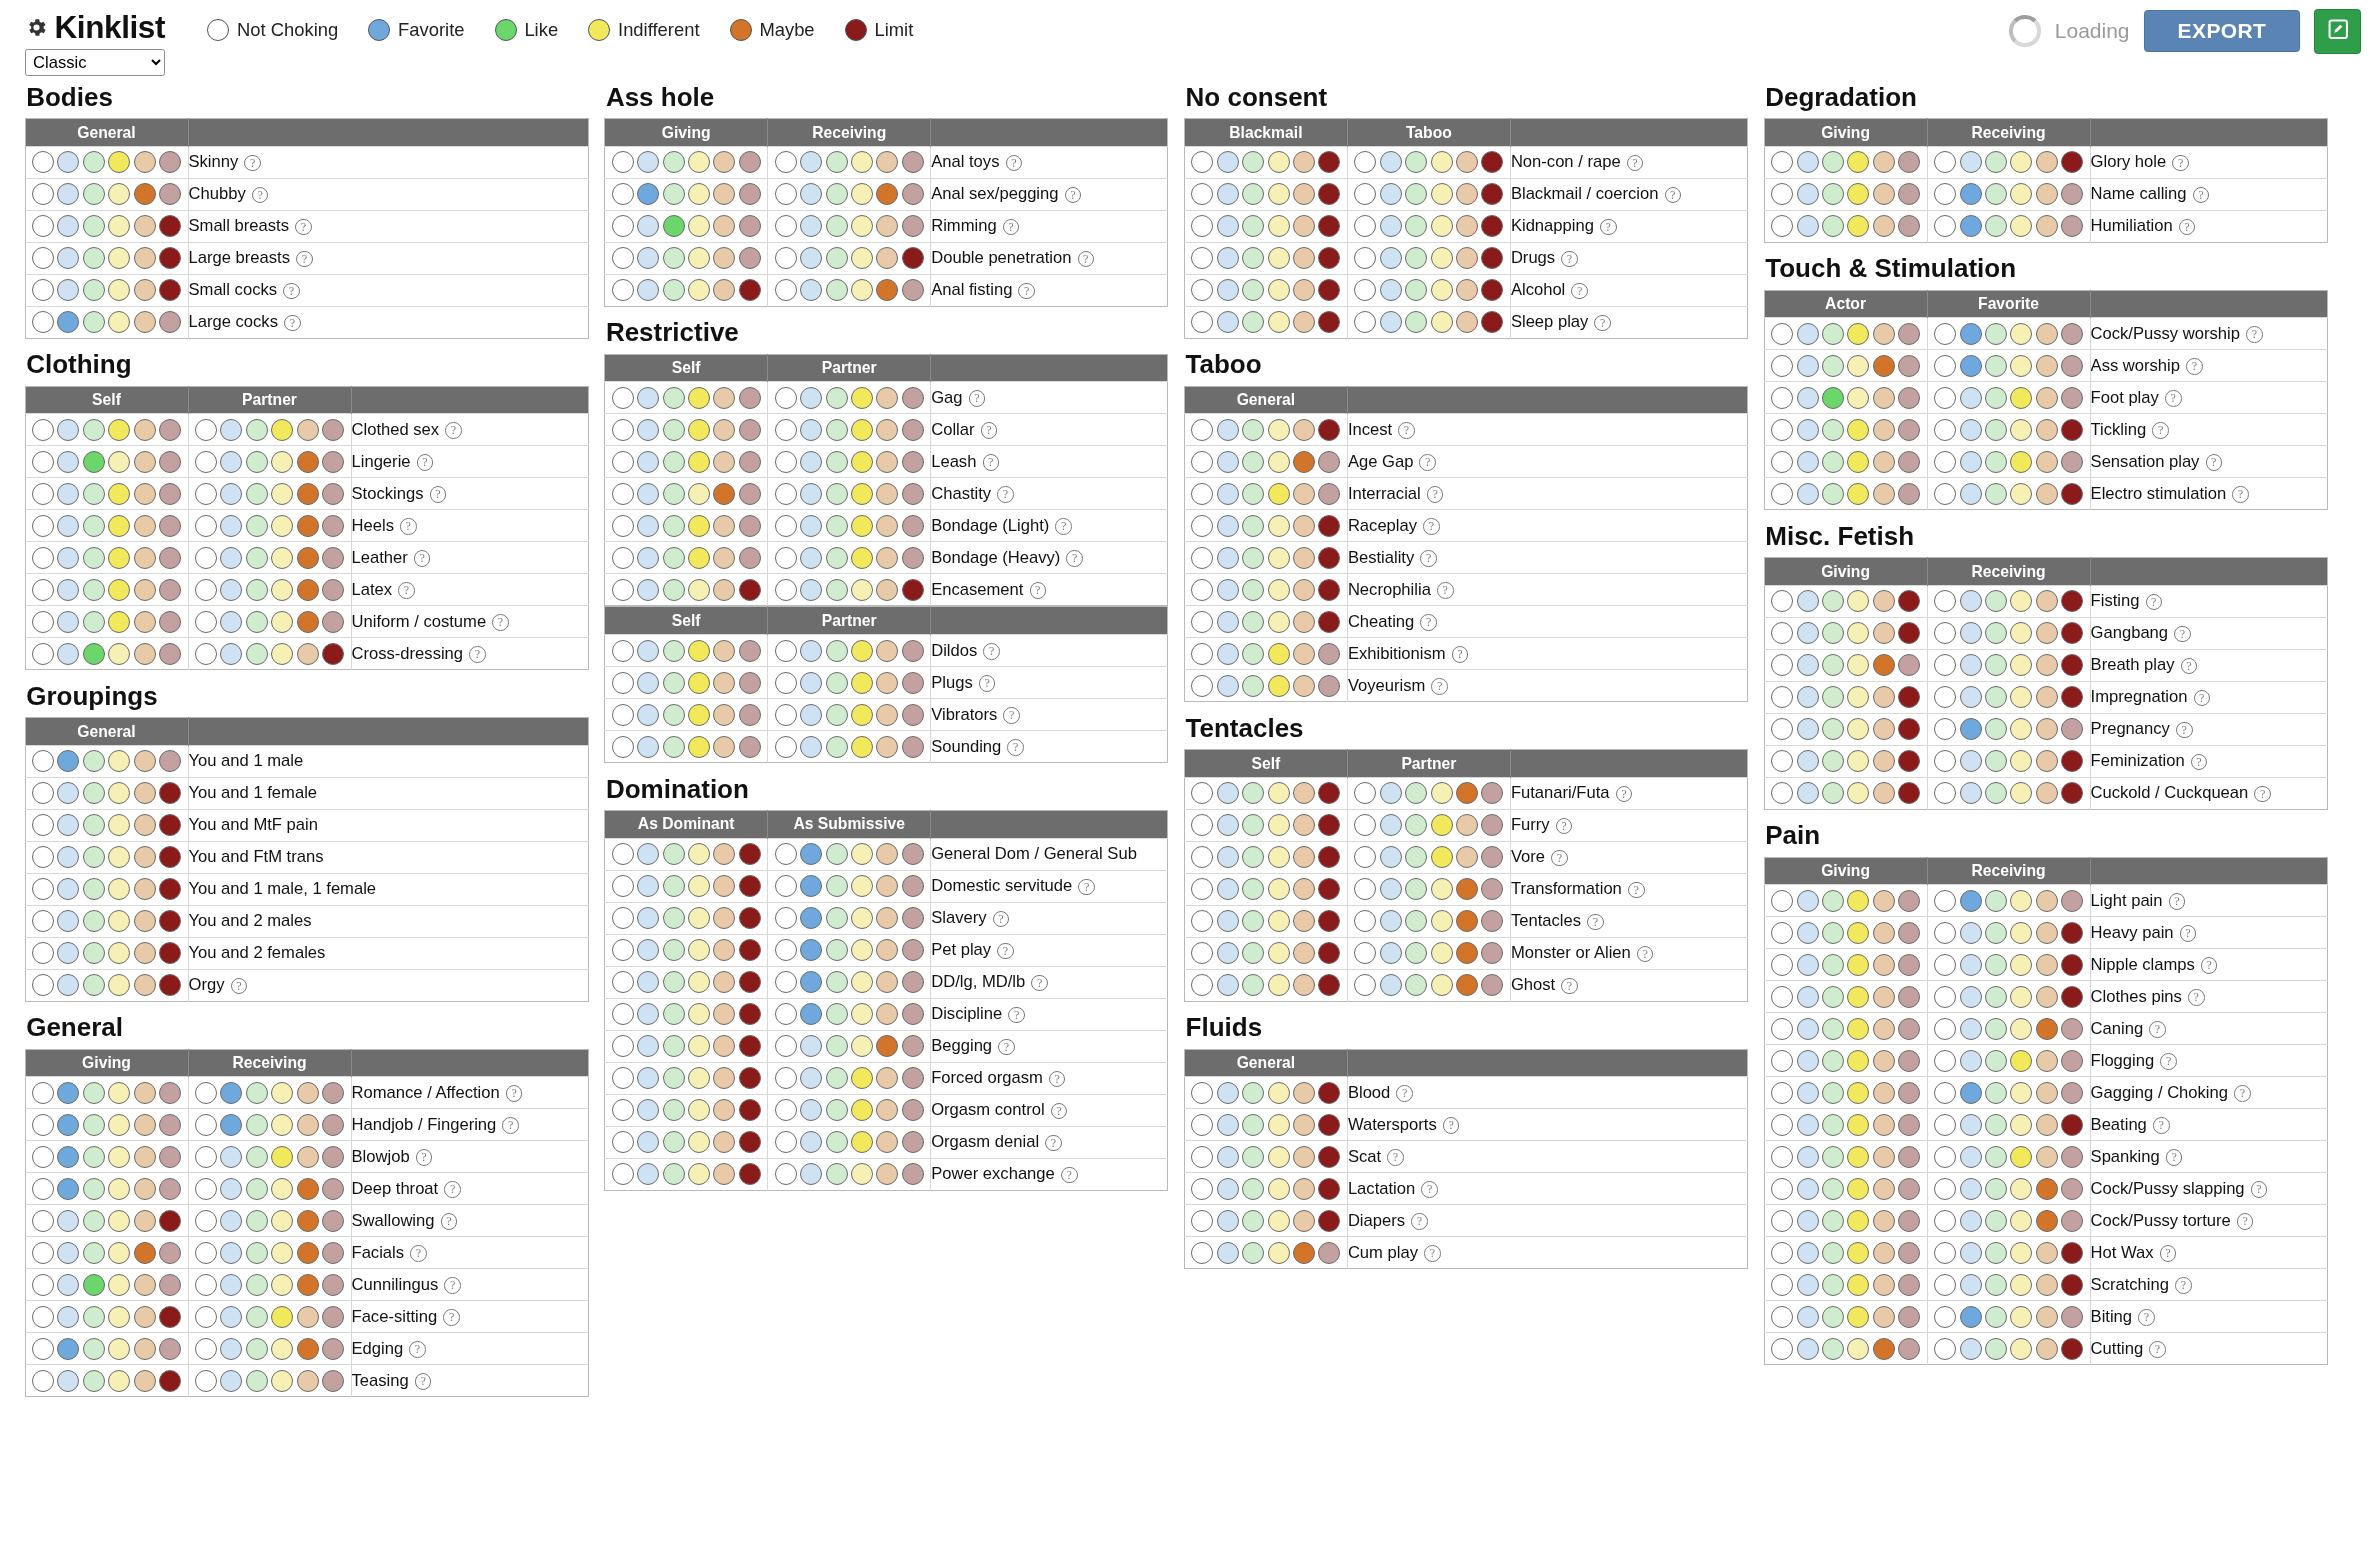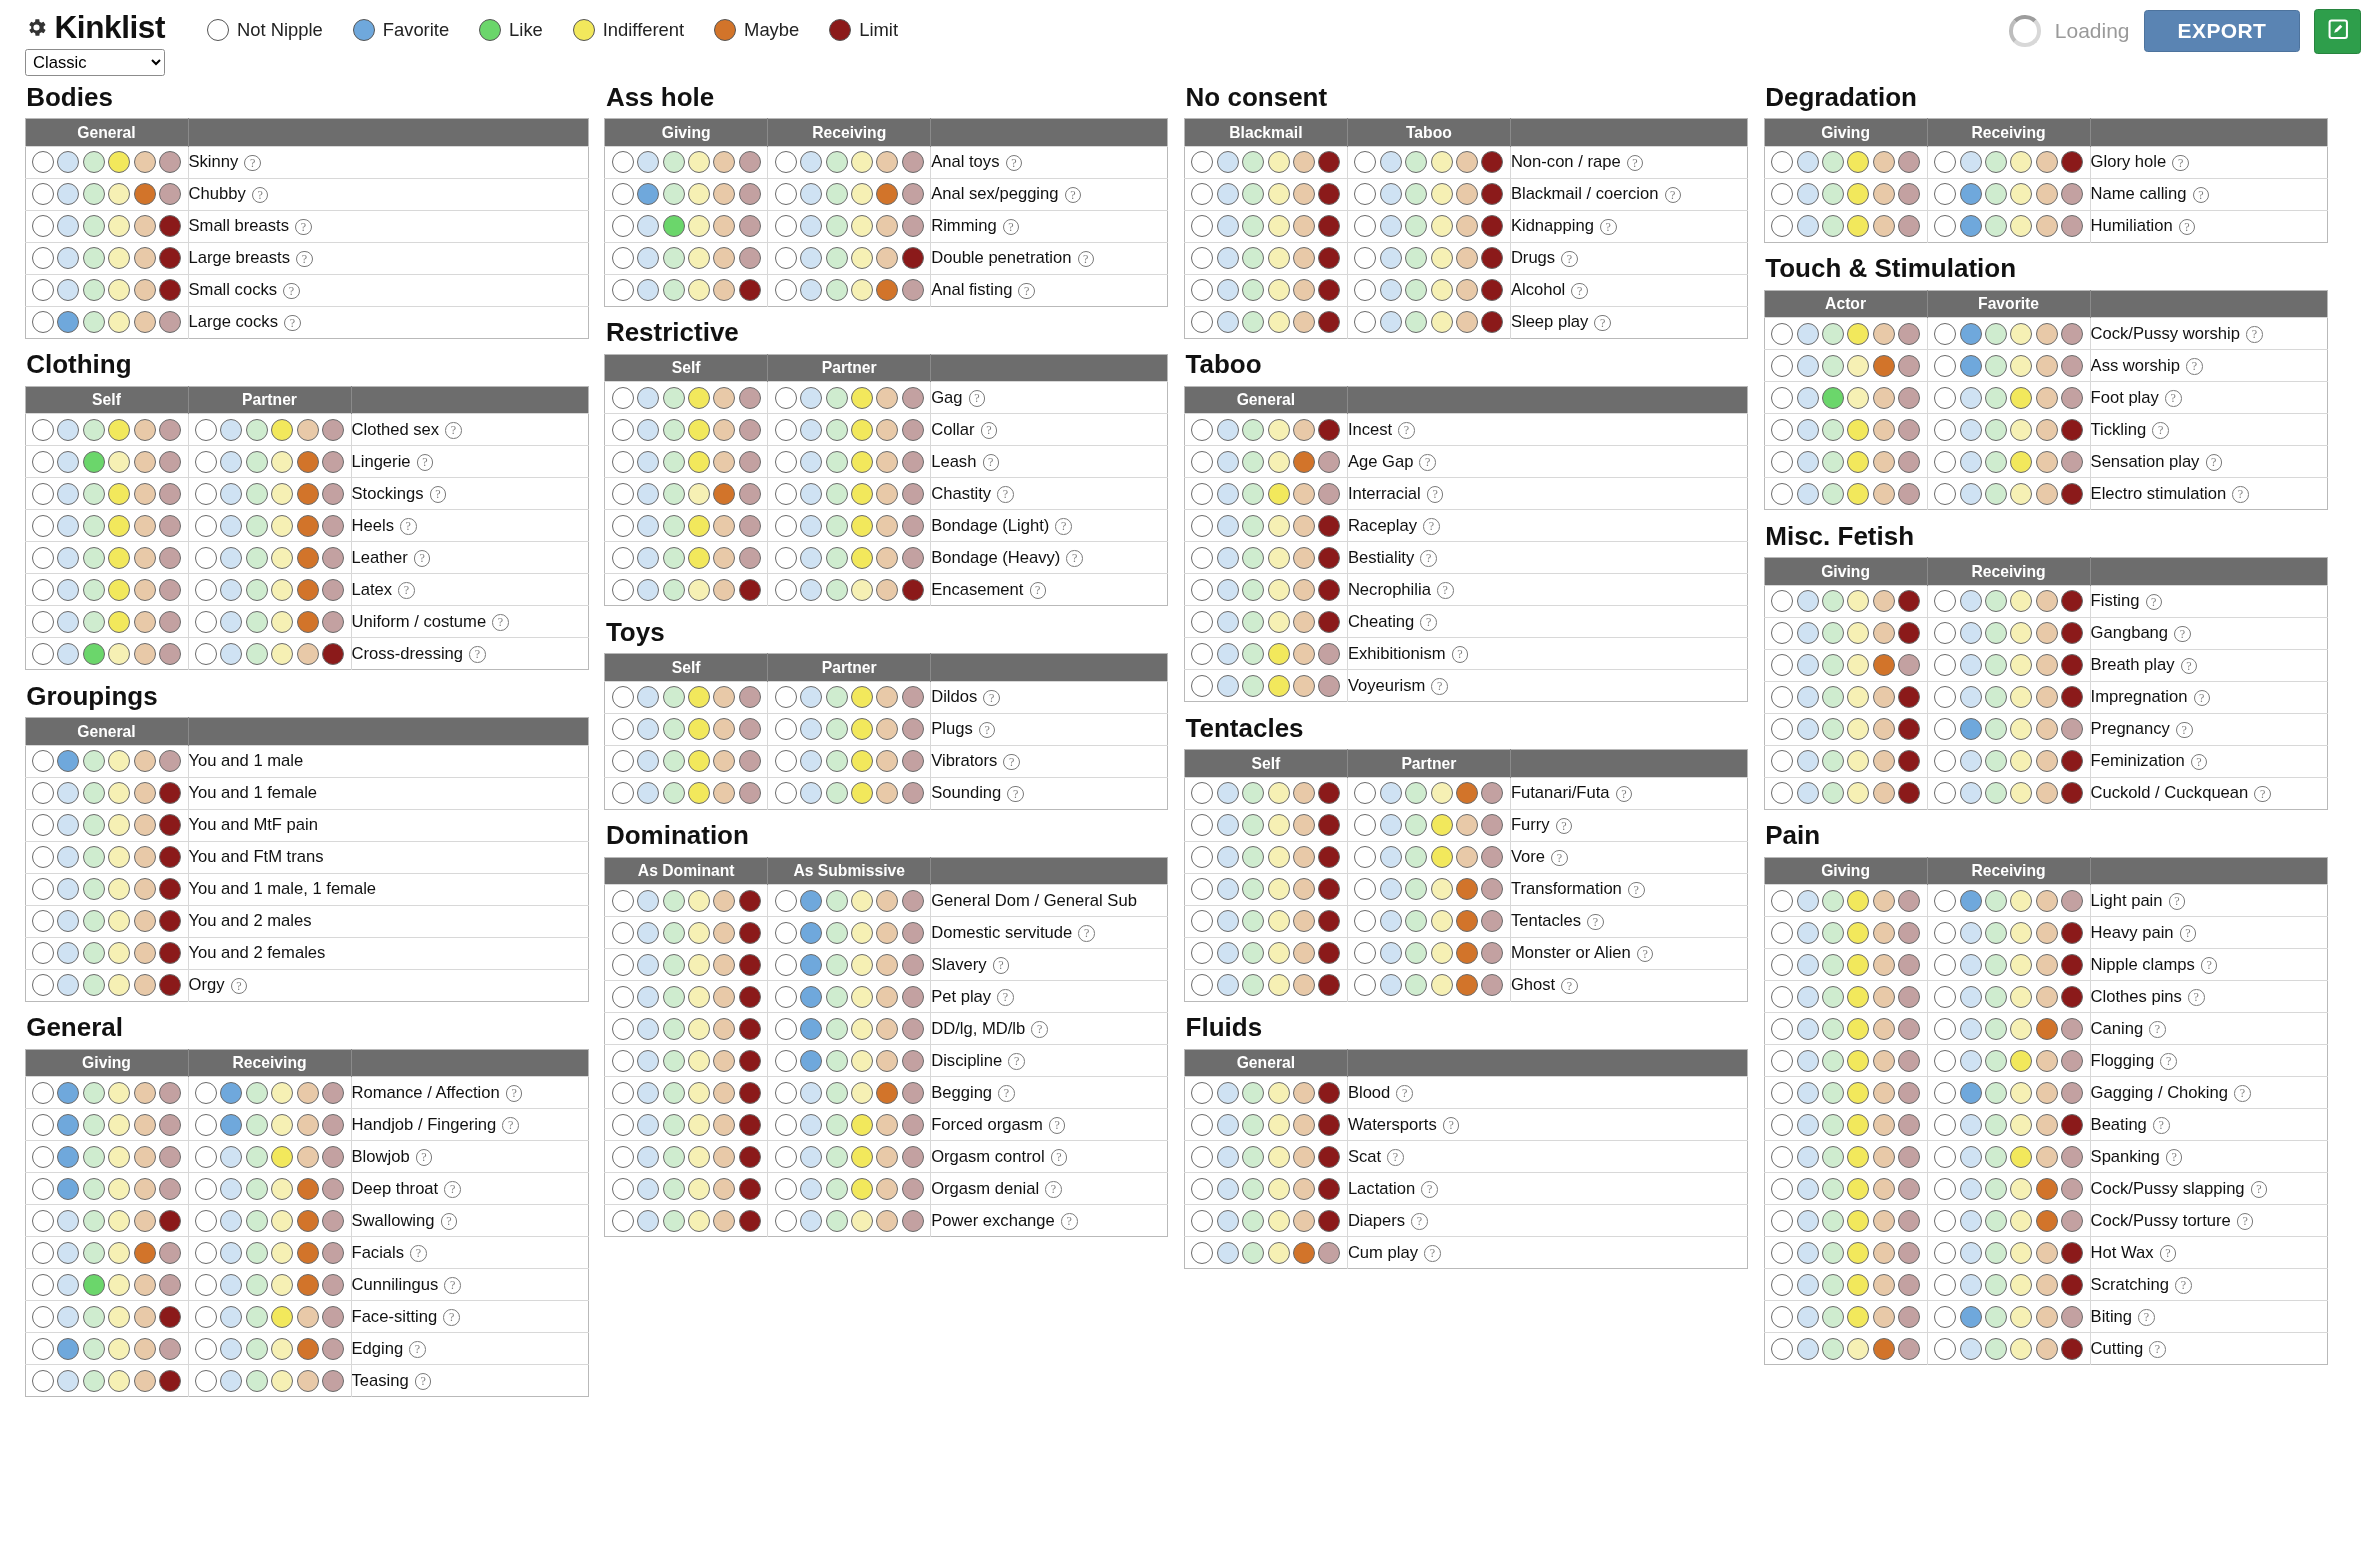--- a/index.html
+++ b/index.html
@@ -158,21 +158,21 @@
         </svg>
       </span>
       <span class="brand-title">Kinklist</span>
     </div>
     <select class="preset-select"><option>Classic</option></select>
   </div>
 
   <div class="legend">
       <div class="legend-item">
         <span class="legend-dot" style="background: rgb(255, 255, 255);"></span>
-        <span class="legend-label">Not Nipple</span>
+        <span class="legend-label">Not Choking</span>
       </div>
       <div class="legend-item">
         <span class="legend-dot" style="background: rgb(111, 168, 220);"></span>
         <span class="legend-label">Favorite</span>
       </div>
       <div class="legend-item">
         <span class="legend-dot" style="background: rgb(107, 214, 107);"></span>
         <span class="legend-label">Like</span>
       </div>
       <div class="legend-item">
@@ -505,21 +505,20 @@
             <td class="choices"><span class="dot" style="background: rgb(255, 255, 255);"></span><span class="dot" style="background: rgb(207, 226, 243);"></span><span class="dot" style="background: rgb(207, 236, 207);"></span><span class="dot" style="background: rgb(242, 232, 92);"></span><span class="dot" style="background: rgb(232, 201, 168);"></span><span class="dot" style="background: rgb(195, 161, 161);"></span></td>
             <td class="kinklabel">Bondage (Heavy)<span class="q">?</span></td>
           </tr>
           <tr>
             <td class="choices"><span class="dot" style="background: rgb(255, 255, 255);"></span><span class="dot" style="background: rgb(207, 226, 243);"></span><span class="dot" style="background: rgb(207, 236, 207);"></span><span class="dot" style="background: rgb(246, 240, 180);"></span><span class="dot" style="background: rgb(232, 201, 168);"></span><span class="dot" style="background: rgb(139, 26, 26);"></span></td>
             <td class="choices"><span class="dot" style="background: rgb(255, 255, 255);"></span><span class="dot" style="background: rgb(207, 226, 243);"></span><span class="dot" style="background: rgb(207, 236, 207);"></span><span class="dot" style="background: rgb(246, 240, 180);"></span><span class="dot" style="background: rgb(232, 201, 168);"></span><span class="dot" style="background: rgb(139, 26, 26);"></span></td>
             <td class="kinklabel">Encasement<span class="q">?</span></td>
           </tr>
         </tbody>
       </table>
-      <h2 class="cat-title">Toys</h2>
       <table class="kl">
         <colgroup>
           <col style="width: 163px;">
           <col style="width: 163px;">
           <col>
         </colgroup>
         <thead>
           <tr>
             <th>Self</th>
             <th>Partner</th>

